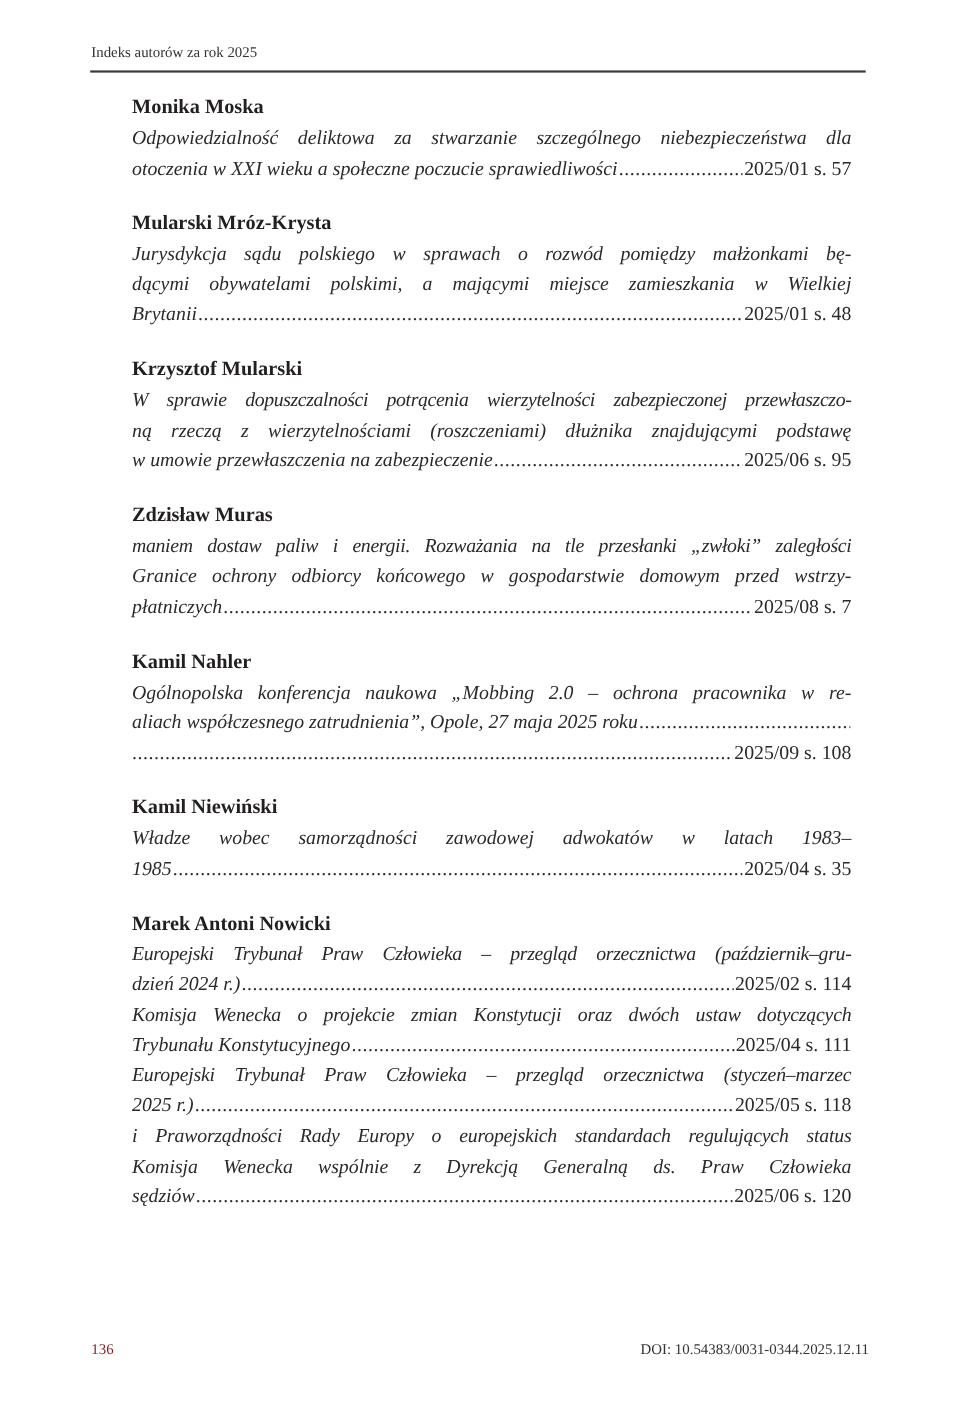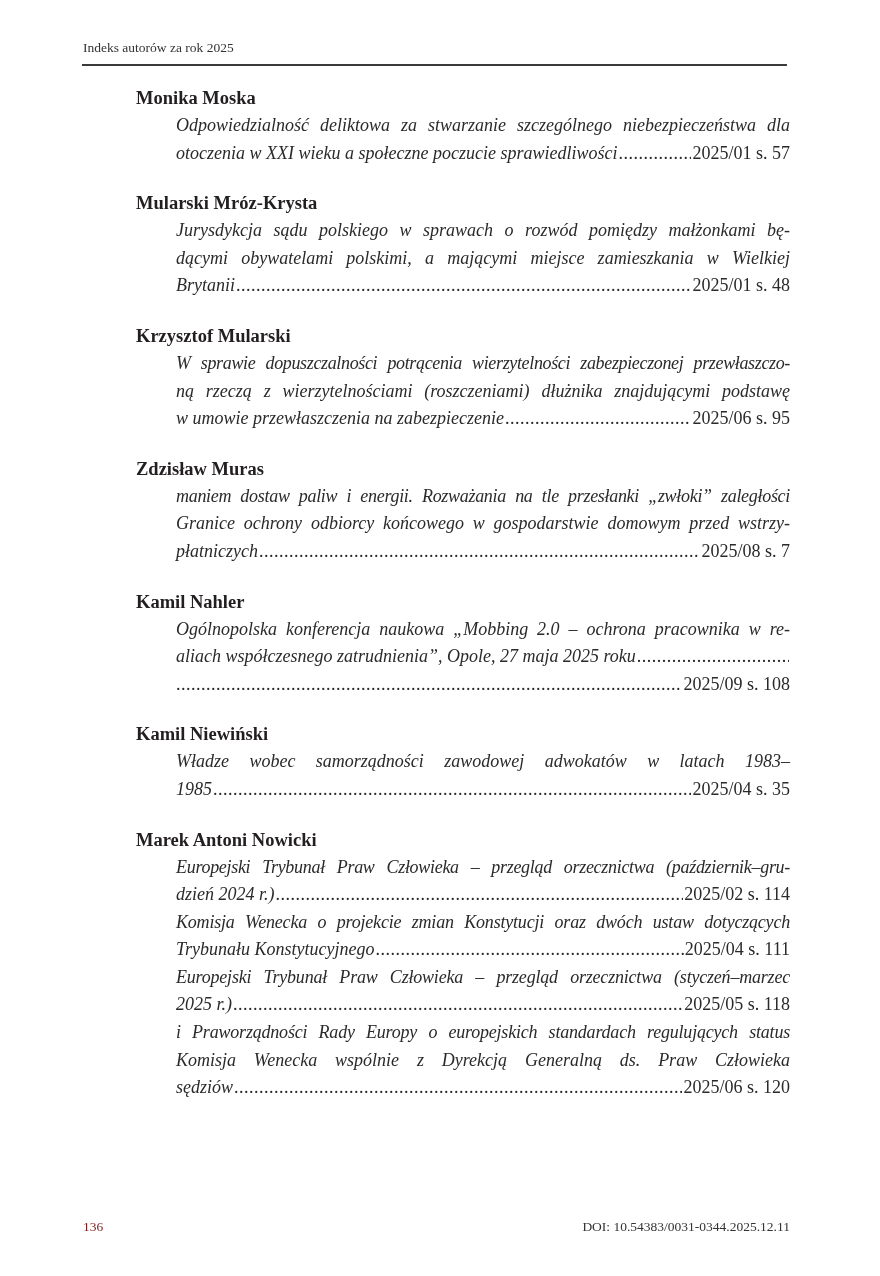--- a/index.html
+++ b/index.html
@@ -25,39 +25,38 @@
     .head-rule {
       position: absolute;
       left: 82px;
       top: 64px;
       width: 705px;
       height: 2px;
       background: #3a3a3a;
     }
     .entries {
       position: absolute;
-      left: 136px;
+      left: 120px;
       top: 84px;
       width: 654px;
     }
     .entry {
       margin-bottom: 22px;
     }
     .author {
       font-weight: bold;
       font-size: 18.5px;
       line-height: 28px;
       color: #231f20;
     }
     .item {
       font-size: 18px;
       line-height: 27.6px;
       color: #2a2a2a;
       text-align: justify;
-      margin-left: 40px;
     }
     .item .title {
       font-style: italic;
     }
     .item .leader-line {
       display: flex;
       align-items: flex-end;
       white-space: nowrap;
     }
     .item .leader-line .last {

